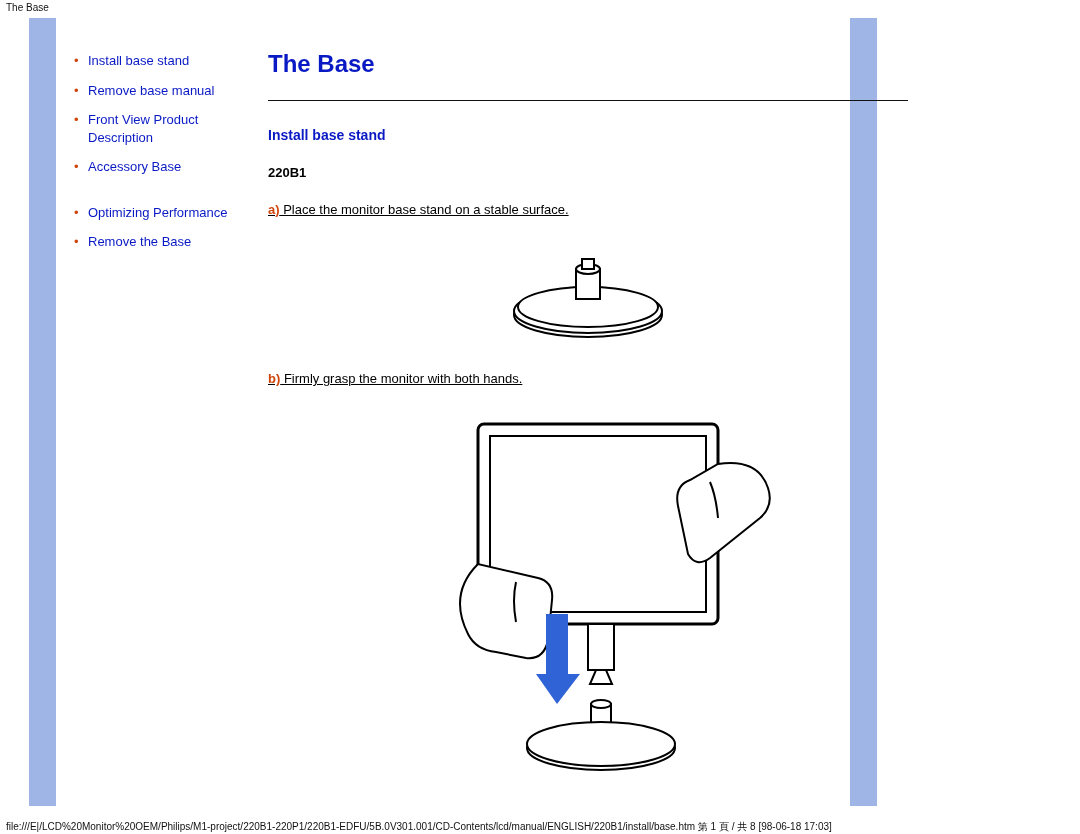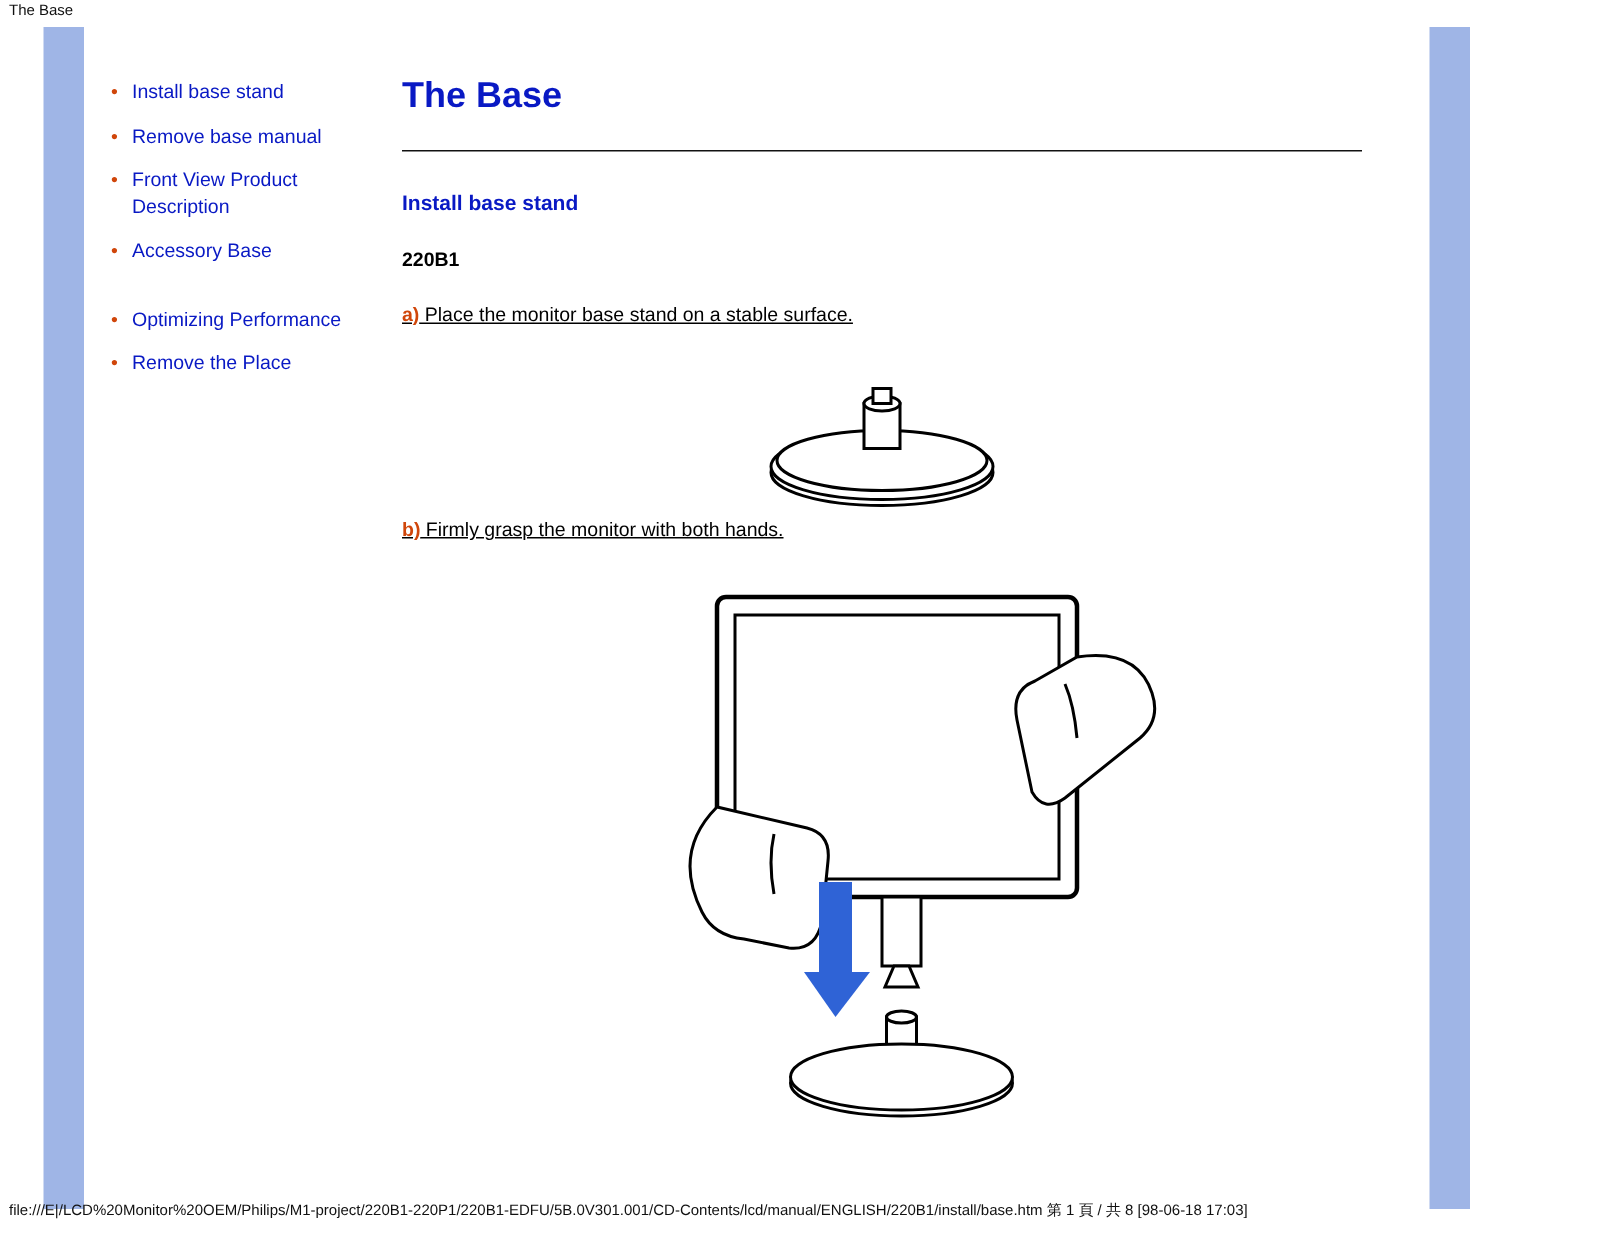--- a/index.html
+++ b/index.html
@@ -1,56 +1,56 @@
 <!DOCTYPE html>
 <html><head>
 <meta charset="utf-8">
 <style>
   html,body{margin:0;padding:0;font-family:Arial,Helvetica,sans-serif;font-size:13px;color:#000;background:#fff;}
-  .page{width:980px;height:834px;position:relative;box-sizing:border-box;}
+  .page{width:877px;height:834px;position:relative;box-sizing:border-box;}
   .top-label{position:absolute;left:6px;top:2px;font-size:10px;color:#111;}
   .left-bar{position:absolute;left:29px;top:18px;width:27px;height:788px;background:#9fb5e6;}
   .right-bar{position:absolute;right:0;top:18px;width:27px;height:788px;background:#9fb5e6;}
   .sidebar{position:absolute;left:74px;top:52px;width:170px;}
   .sidebar ul{list-style:none;margin:0;padding:0;}
   .sidebar li{position:relative;padding-left:14px;margin:0 0 12px 0;line-height:1.35;}
   .sidebar li::before{content:"•";position:absolute;left:0;top:0;color:#d0460a;font-size:13px;}
   .sidebar a{color:#0919c4;text-decoration:none;}
   .sidebar .spacer{height:8px;}
   .content{position:absolute;left:268px;top:50px;width:640px;}
   h1{font-size:24px;font-weight:bold;color:#0919c4;margin:0 0 22px 0;}
   hr{border:none;border-top:1px solid #111;margin:0 0 26px 0;}
   .subhead{color:#0919c4;font-weight:bold;font-size:14px;margin:0 0 22px 0;}
   .model{font-weight:bold;margin:12px 0 22px 0;}
   .step{margin:0 0 18px 0;text-decoration:underline;}
   .step .tag{color:#d0460a;font-weight:bold;}
   .fig{width:100%;display:flex;justify-content:center;}
   .fig svg{display:block;}
-  .footer{position:absolute;left:6px;bottom:20px;font-size:10px;color:#111;width:1060px;white-space:nowrap;overflow:hidden;}
+  .footer{position:absolute;left:6px;bottom:0;font-size:10px;color:#111;width:1060px;white-space:nowrap;overflow:hidden;}
 </style>
 </head>
 <body>
 
 <div class="page">
   <div class="top-label">The Base</div>
   <div class="left-bar"></div>
   <div class="right-bar"></div>
 
   <nav class="sidebar">
     <ul>
       <li><a href="#">Install base stand</a></li>
       <li><a href="#">Remove base manual</a></li>
       <li><a href="#">Front View Product Description</a></li>
       <li><a href="#">Accessory Base</a></li>
     </ul>
     <div class="spacer"></div>
     <div class="spacer"></div>
     <ul>
       <li><a href="#">Optimizing Performance</a></li>
-      <li><a href="#">Remove the Place</a></li>
+      <li><a href="#">Remove the Base</a></li>
     </ul>
   </nav>
 
   <main class="content">
     <h1>The Base</h1>
     <hr>
     <p class="subhead">Install base stand</p>
     <p class="model">220B1</p>
 
     <p class="step">
@@ -61,21 +61,21 @@
       <svg width="180" height="110" viewBox="0 0 180 110">
         <ellipse cx="90" cy="80" rx="74" ry="22" fill="#fff" stroke="#000" stroke-width="2"></ellipse>
         <ellipse cx="90" cy="76" rx="74" ry="22" fill="#fff" stroke="#000" stroke-width="2"></ellipse>
         <ellipse cx="90" cy="72" rx="70" ry="20" fill="#fff" stroke="#000" stroke-width="2"></ellipse>
         <rect x="78" y="34" width="24" height="30" fill="#fff" stroke="#000" stroke-width="2"></rect>
         <ellipse cx="90" cy="34" rx="12" ry="5" fill="#fff" stroke="#000" stroke-width="2"></ellipse>
         <rect x="84" y="24" width="12" height="10" fill="#fff" stroke="#000" stroke-width="2"></rect>
       </svg>
     </div>
 
-    <p class="step" style="">
+    <p class="step" style="margin-top:26px;">
       <span class="tag">b)</span><span> Firmly grasp the monitor with both hands.</span>
     </p>
 
     <div class="fig">
       <svg width="380" height="380" viewBox="0 0 380 380">
 
         <rect x="80" y="20" width="240" height="200" rx="6" fill="#fff" stroke="#000" stroke-width="3"></rect>
         <rect x="92" y="32" width="216" height="176" fill="#fff" stroke="#000" stroke-width="2"></rect>
 
         <rect x="190" y="220" width="26" height="46" fill="#fff" stroke="#000" stroke-width="2"></rect>

